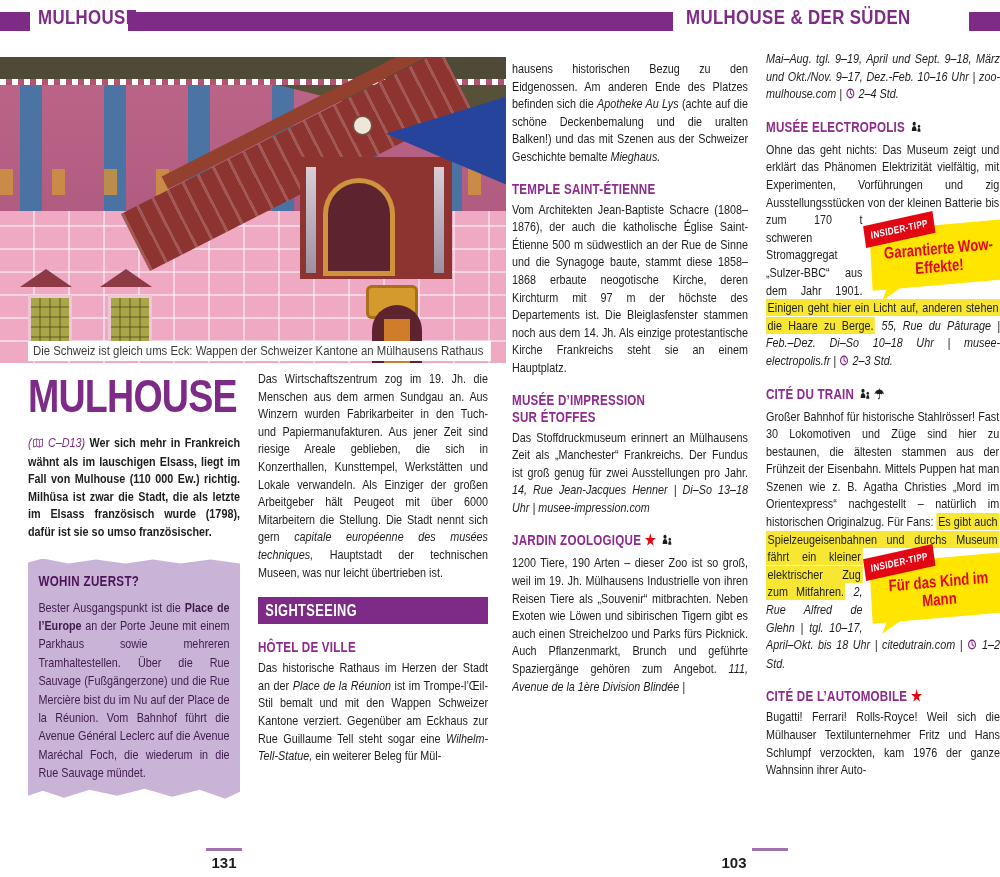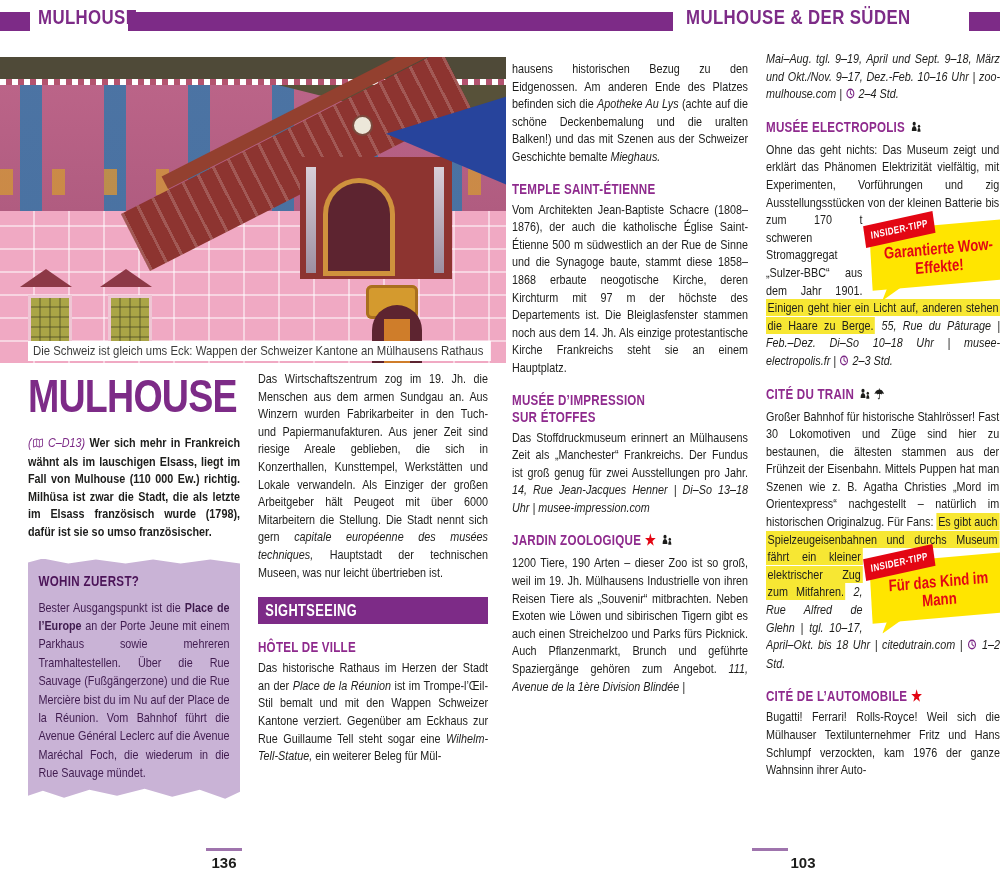--- a/index.html
+++ b/index.html
@@ -213,15 +213,15 @@
               <path d="M6 3.2V6l2 1.4" fill="none" stroke="#7d2b87" stroke-width="1.3" stroke-linecap="round"></path>
             </svg></span><span class="s-i"> 1–2 Std.</span></span>
     </div>
 
     <h3 class="sec"><span>CITÉ DE L’AUTOMOBILE</span><span class="star-icon"></span></h3>
     <p><span>Bugatti! Ferrari! Rolls-Royce! Weil sich die Mülhauser Textilunternehmer Fritz und Hans Schlumpf verzockten, kam 1976 der ganze Wahnsinn ihrer Auto-</span></p>
   </div>
 </div>
 
 <div class="pnum-line" style="left:206px;"></div>
-<div class="pnum" style="left:206px;">136</div>
+<div class="pnum" style="left:206px;">131</div>
 <div class="pnum-line" style="left:752px;"></div>
-<div class="pnum" style="left:785px;">103</div>
+<div class="pnum" style="left:716px;">103</div>
 
 </body></html>

